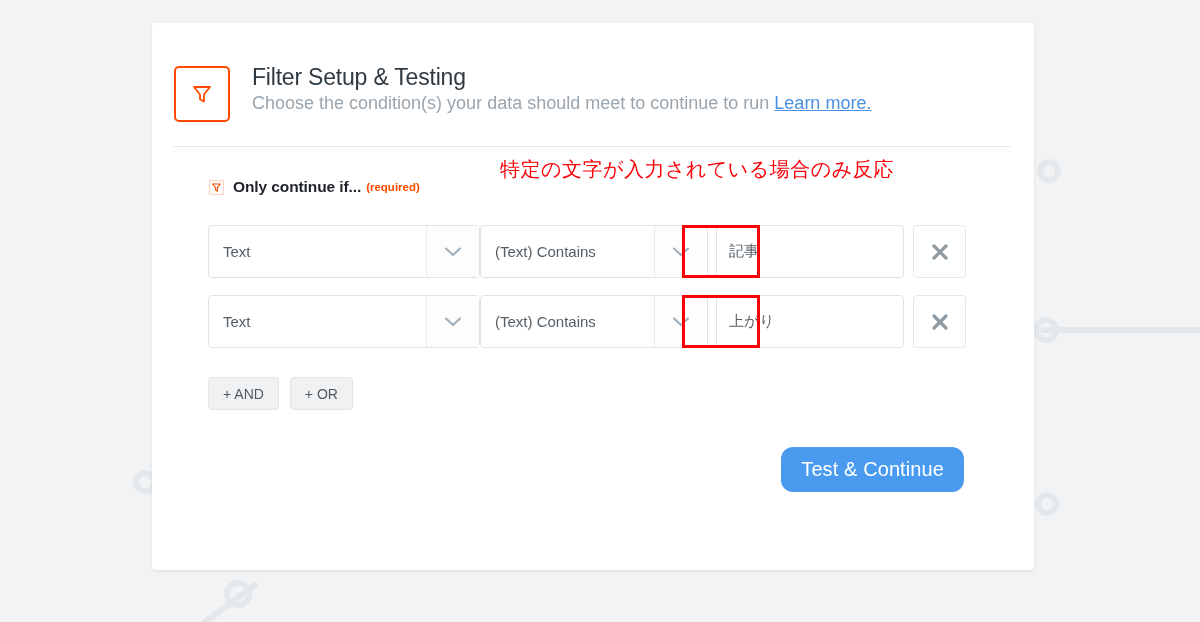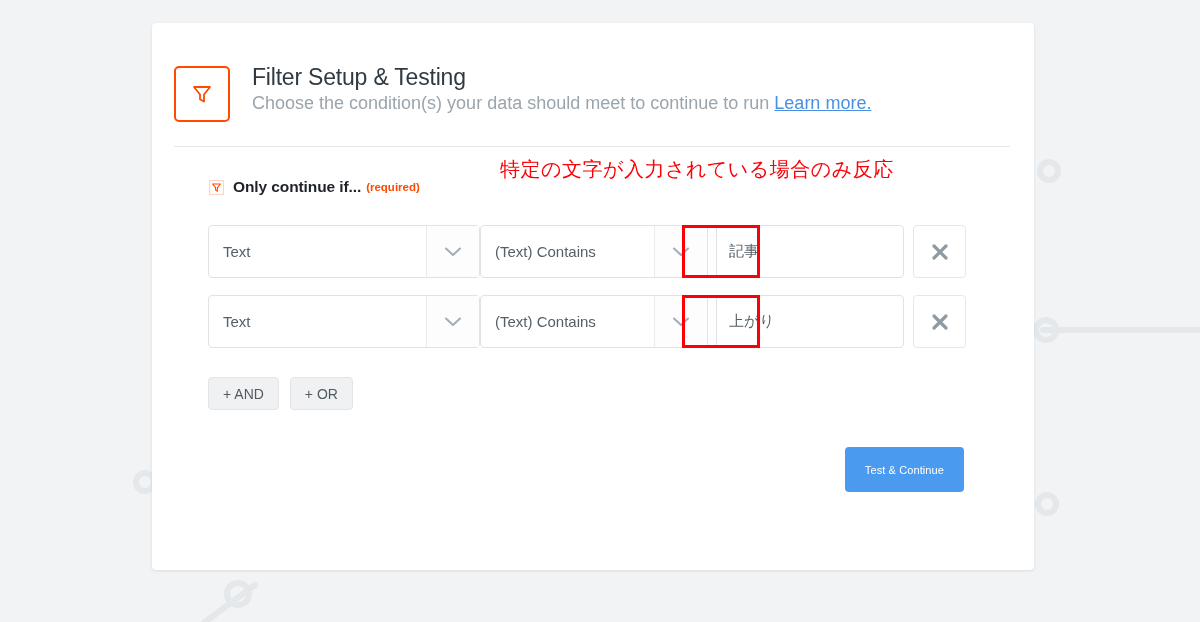--- a/index.html
+++ b/index.html
@@ -232,26 +232,26 @@
   .card-footer {
     display: flex;
     justify-content: flex-end;
     padding: 0 46px 0 0;
     margin-top: 37px;
   }
   .primary-btn {
     height: 45px;
     padding: 0 20px;
     background: #4a9bf0;
-    border-radius: 4px;
+    border-radius: 12px;
     display: flex;
     align-items: center;
     justify-content: center;
     color: #ffffff;
-    font-size: 11px;
+    font-size: 20px;
     border: none;
     letter-spacing: 0.1px;
     margin-left: 36px;
   }
 </style>
 </head>
 <body>
 
 <svg class="bg-deco" width="1200" height="622" viewBox="0 0 1200 622">
   <g stroke="#e4e8ea" stroke-width="6" fill="none" stroke-linecap="round">

